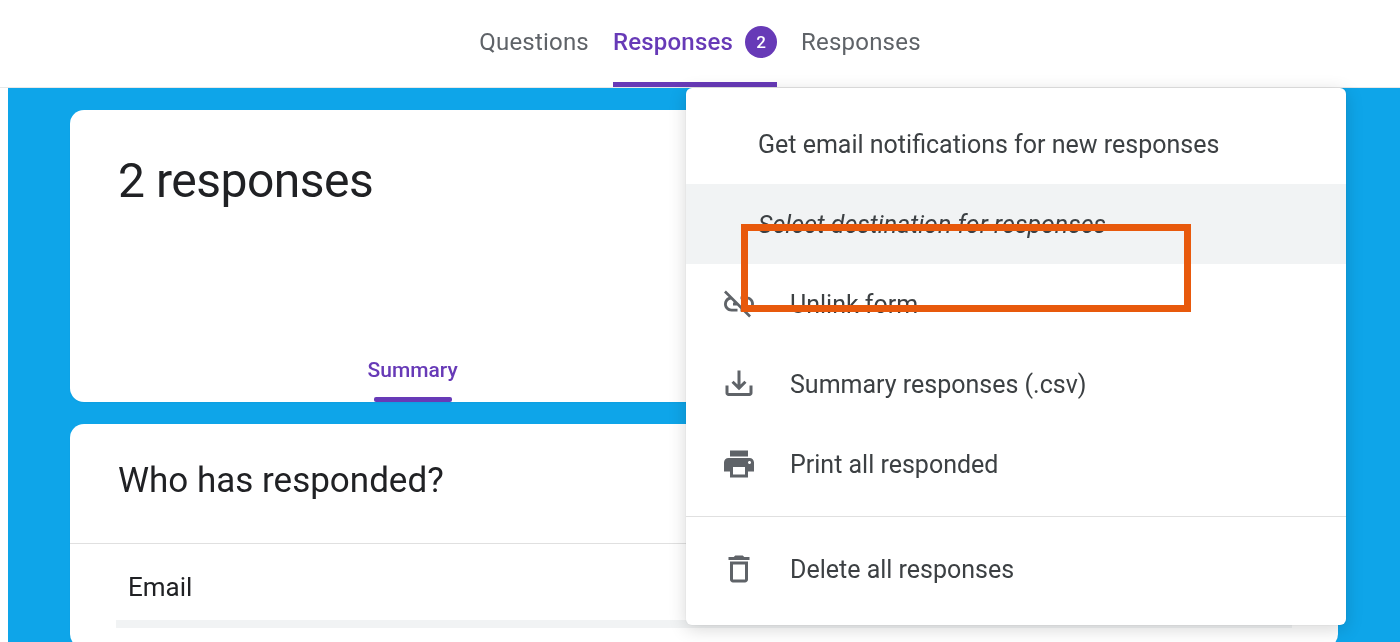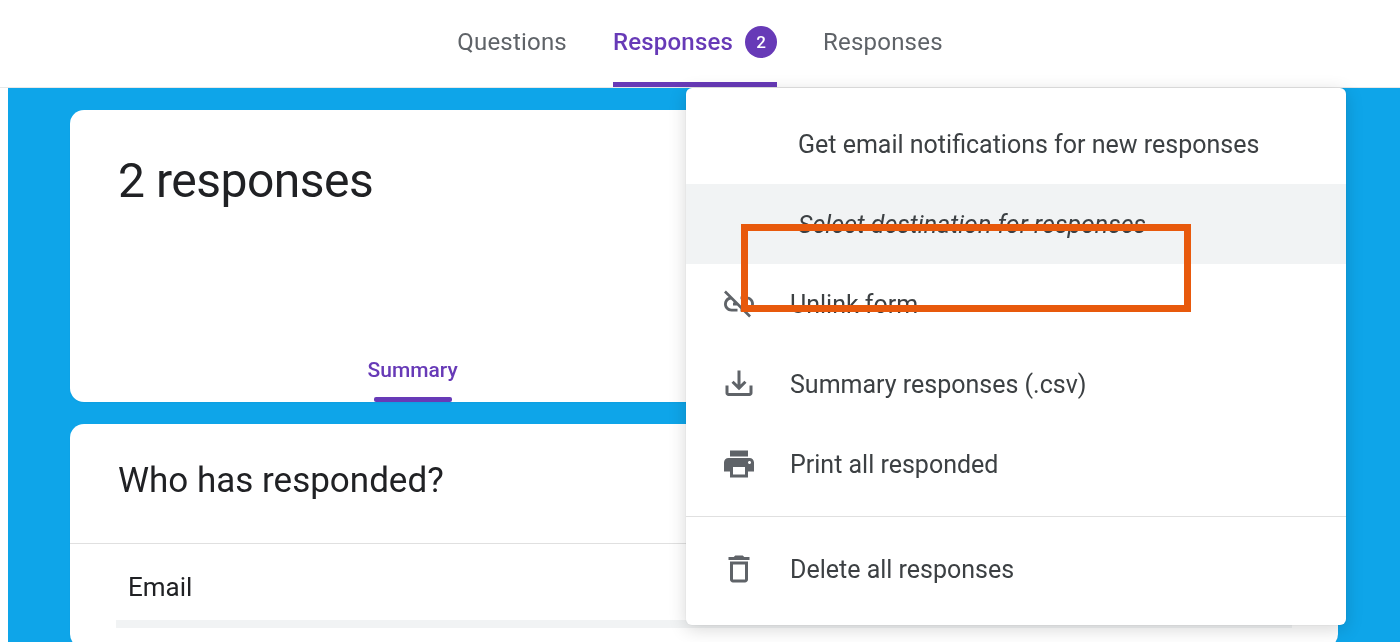--- a/index.html
+++ b/index.html
@@ -18,21 +18,21 @@
     }
 
     
     .top-tabs {
       display: flex;
       justify-content: center;
       align-items: center;
       height: 88px;
       background: #ffffff;
       border-bottom: 1px solid #e8e8e8;
-      gap: 46px;
+      gap: 24px;
     }
     .top-tab {
       display: flex;
       align-items: center;
       gap: 12px;
       font-size: 24px;
       color: #5f6368;
       letter-spacing: 0.2px;
       padding: 26px 0 24px 0;
       cursor: pointer;
@@ -166,21 +166,21 @@
       color: #3c4043;
       cursor: pointer;
       gap: 26px;
       min-height: 80px;
     }
     .menu-item.hovered {
       background: #f1f3f4;
       font-style: italic;
     }
     .menu-item.no-icon {
-      padding-left: 112px;
+      padding-left: 72px;
     }
     .menu-icon {
       width: 50px;
       display: flex;
       align-items: center;
       justify-content: center;
     }
     .menu-icon svg {
       width: 36px;
       height: 36px;

